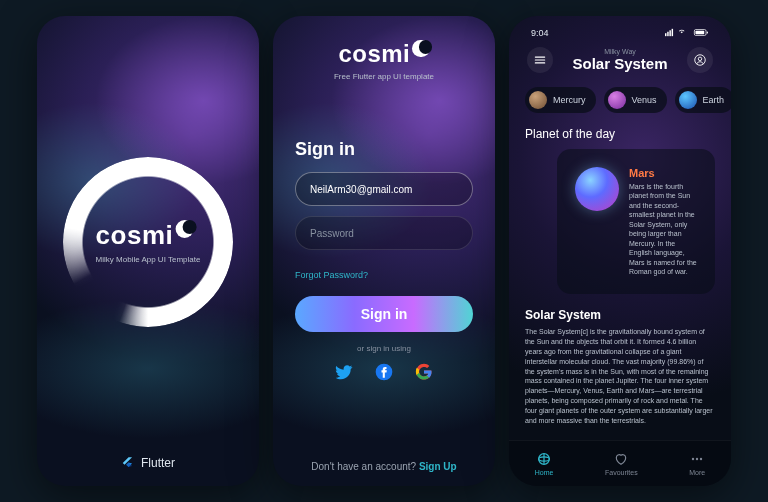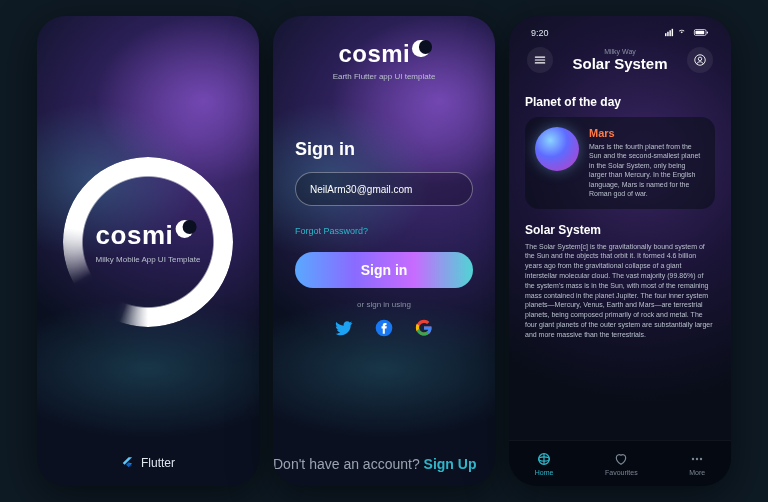--- a/index.html
+++ b/index.html
@@ -66,21 +66,21 @@
   .forgot { font-size:9px; color:#2fb6c9; margin-top:10px; }
   .signin-btn {
     width:100%; height:36px; border:none; border-radius:18px;
     background: linear-gradient(90deg,#5aa8ff,#8a6bff,#c86bff,#50d4d4);
     color:#fff; font-weight:700; font-size:14px;
     margin-top:16px; cursor:pointer;
   }
   .or { text-align:center; font-size:8px; color:#8891a0; margin:12px 0 8px; }
   .socials { display:flex; justify-content:center; gap:18px; }
   .social { width:22px; height:22px; display:flex; align-items:center; justify-content:center; }
-  .no-account { position:absolute; bottom:14px; left:0; right:0; text-align:left; font-size:14px; color:#9aa3b0; }
+  .no-account { position:absolute; bottom:14px; left:0; right:0; text-align:center; font-size:10px; color:#9aa3b0; }
   .no-account .link { color:#2fb6c9; font-weight:600; }
 
   
   .p3 { padding: 10px 16px 0; background:
       radial-gradient(circle at 60% 30%, #3a2563 0%, #1a1436 35%, #080d17 70%),
       #070c16; }
   .statusbar { display:flex; justify-content:space-between; font-size:9px; color:#dfe6ee; padding:2px 6px 6px; }
   .statusbar .right svg { height:9px; }
   .topbar { display:flex; align-items:center; justify-content:space-between; padding:2px 2px 10px; }
   .title-col { text-align:center; flex:1; }
@@ -91,24 +91,24 @@
   .chip {
     flex:0 0 auto; height:26px; border-radius:14px;
     background: rgba(10,14,24,.75);
     display:flex; align-items:center; gap:6px; padding:0 10px 0 4px;
     font-size:9px; color:#cdd4df;
   }
   .chip .dot { width:18px; height:18px; border-radius:50%; }
   .dot.mercury{ background: radial-gradient(circle at 35% 30%, #caa27a, #6e4d33); }
   .dot.venus{ background: radial-gradient(circle at 35% 30%, #d77fe4, #7a2c9e); }
   .dot.earth{ background: radial-gradient(circle at 35% 30%, #5cc6ff, #1b4fae); }
-  .section-h { font-size:12px; font-weight:700; margin-bottom:8px;margin-top:12px; }
+  .section-h { font-size:12px; font-weight:400; margin-bottom:8px; }
   .card {
-    background: rgba(8,12,22,.55); border-radius:14px; padding:10px;
-    display:flex; gap:10px;
+    background: rgba(8,12,22,.55); border-radius:14px; padding:18px;
+    display:flex; gap:10px;margin-left:32px;
   }
   .planet-lg { width:44px; height:44px; border-radius:50%;
     background: radial-gradient(circle at 35% 30%, #8ad3ff 0%, #5e6bff 40%, #a04bd6 80%);
     box-shadow: 0 0 14px rgba(138,211,255,.35);
     flex:0 0 44px;
   }
   .card-body { flex:1; }
   .planet-name { font-size:11px; font-weight:800; color:#ff7a45; margin-bottom:3px; }
   .planet-desc { font-size:7px; line-height:1.35; color:#b8c0cc; }
   .details { text-align:right; font-size:8px; color:#ff7a45; margin-top:6px; padding-right:4px; }
@@ -146,27 +146,30 @@
     <span>Flutter</span>
   </div>
 </div>
 
 <div class="phone nebula p2">
   <div class="logo-row">
     <div class="logo">
       <span>cosmi</span>
         <span class="moon"></span>
     </div>
-    <div class="subtitle">Earth Flutter app UI template</div>
+    <div class="subtitle">Free Flutter app UI template</div>
   </div>
 
   <div class="signin-title">Sign in</div>
 
   <div class="field">
     <span>NeilArm30@gmail.com</span>
+  </div>
+  <div class="field muted">
+    <span>Password</span>
   </div>
   <div class="forgot">Forgot Password?</div>
 
   <button class="signin-btn">Sign in</button>
 
   <div class="or">or sign in using</div>
 
   <div class="socials">
     <div class="social">
       <svg viewBox="0 0 24 24" width="20" height="20">
@@ -190,21 +193,21 @@
   </div>
 
   <div class="no-account">
     <span>Don't have an account?</span>
     <span class="link">Sign Up</span>
   </div>
 </div>
 
 <div class="phone p3">
   <div class="statusbar">
-    <span>9:20</span>
+    <span>9:04</span>
     <span class="right">
       <svg viewBox="0 0 60 10" width="44">
           <g fill="#fff">
             <rect x="0" y="6" width="2" height="4"></rect>
             <rect x="3" y="4" width="2" height="6"></rect>
             <rect x="6" y="2" width="2" height="8"></rect>
             <rect x="9" y="0" width="2" height="10"></rect>
             <path d="M18 2c2.5 0 4.7 1 6.3 2.7l-1.3 1.3C21.8 4.8 20 4 18 4s-3.8.8-5 2l-1.3-1.3C13.3 3 15.5 2 18 2zm0 4c1.1 0 2.1.4 2.8 1.2L18 10l-2.8-2.8C15.9 6.4 16.9 6 18 6z" transform="translate(12 0) scale(.6)"></path>
             <rect x="40" y="1" width="16" height="8" rx="2" fill="none" stroke="#fff"></rect>
             <rect x="41.5" y="2.5" width="12" height="5" rx="1"></rect>
@@ -226,20 +229,34 @@
     </div>
     <div class="icon-btn">
       <svg viewBox="0 0 24 24" width="14" height="14">
           <circle cx="12" cy="12" r="9" fill="none" stroke="#fff" stroke-width="1.5"></circle>
           <circle cx="12" cy="10" r="3" fill="none" stroke="#fff" stroke-width="1.5"></circle>
           <path d="M6 19c1.2-2.5 3.5-4 6-4s4.8 1.5 6 4" fill="none" stroke="#fff" stroke-width="1.5"></path>
         </svg>
     </div>
   </div>
 
+  <div class="chips" id="chips">
+      <div class="chip">
+        <span class="dot mercury"></span>
+        <span>Mercury</span>
+      </div>
+      <div class="chip">
+        <span class="dot venus"></span>
+        <span>Venus</span>
+      </div>
+      <div class="chip">
+        <span class="dot earth"></span>
+        <span>Earth</span>
+      </div>
+    </div>
 
   <div class="section-h">Planet of the day</div>
   <div class="card">
     <div class="planet-lg"></div>
     <div class="card-body">
       <div class="planet-name">Mars</div>
       <div class="planet-desc">Mars is the fourth planet from the Sun and the second-smallest planet in the Solar System, only being larger than Mercury. In the English language, Mars is named for the Roman god of war.</div>
     </div>
   </div>
 

